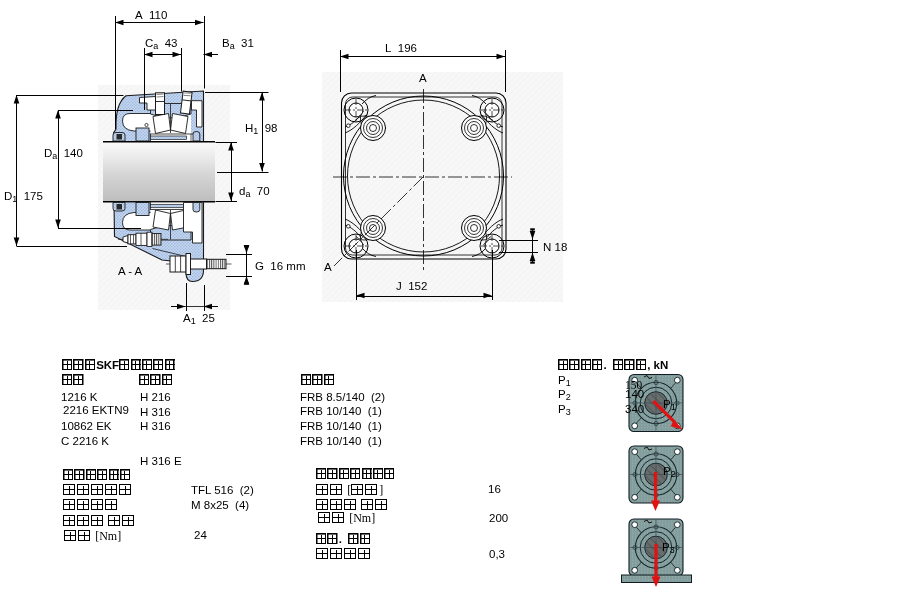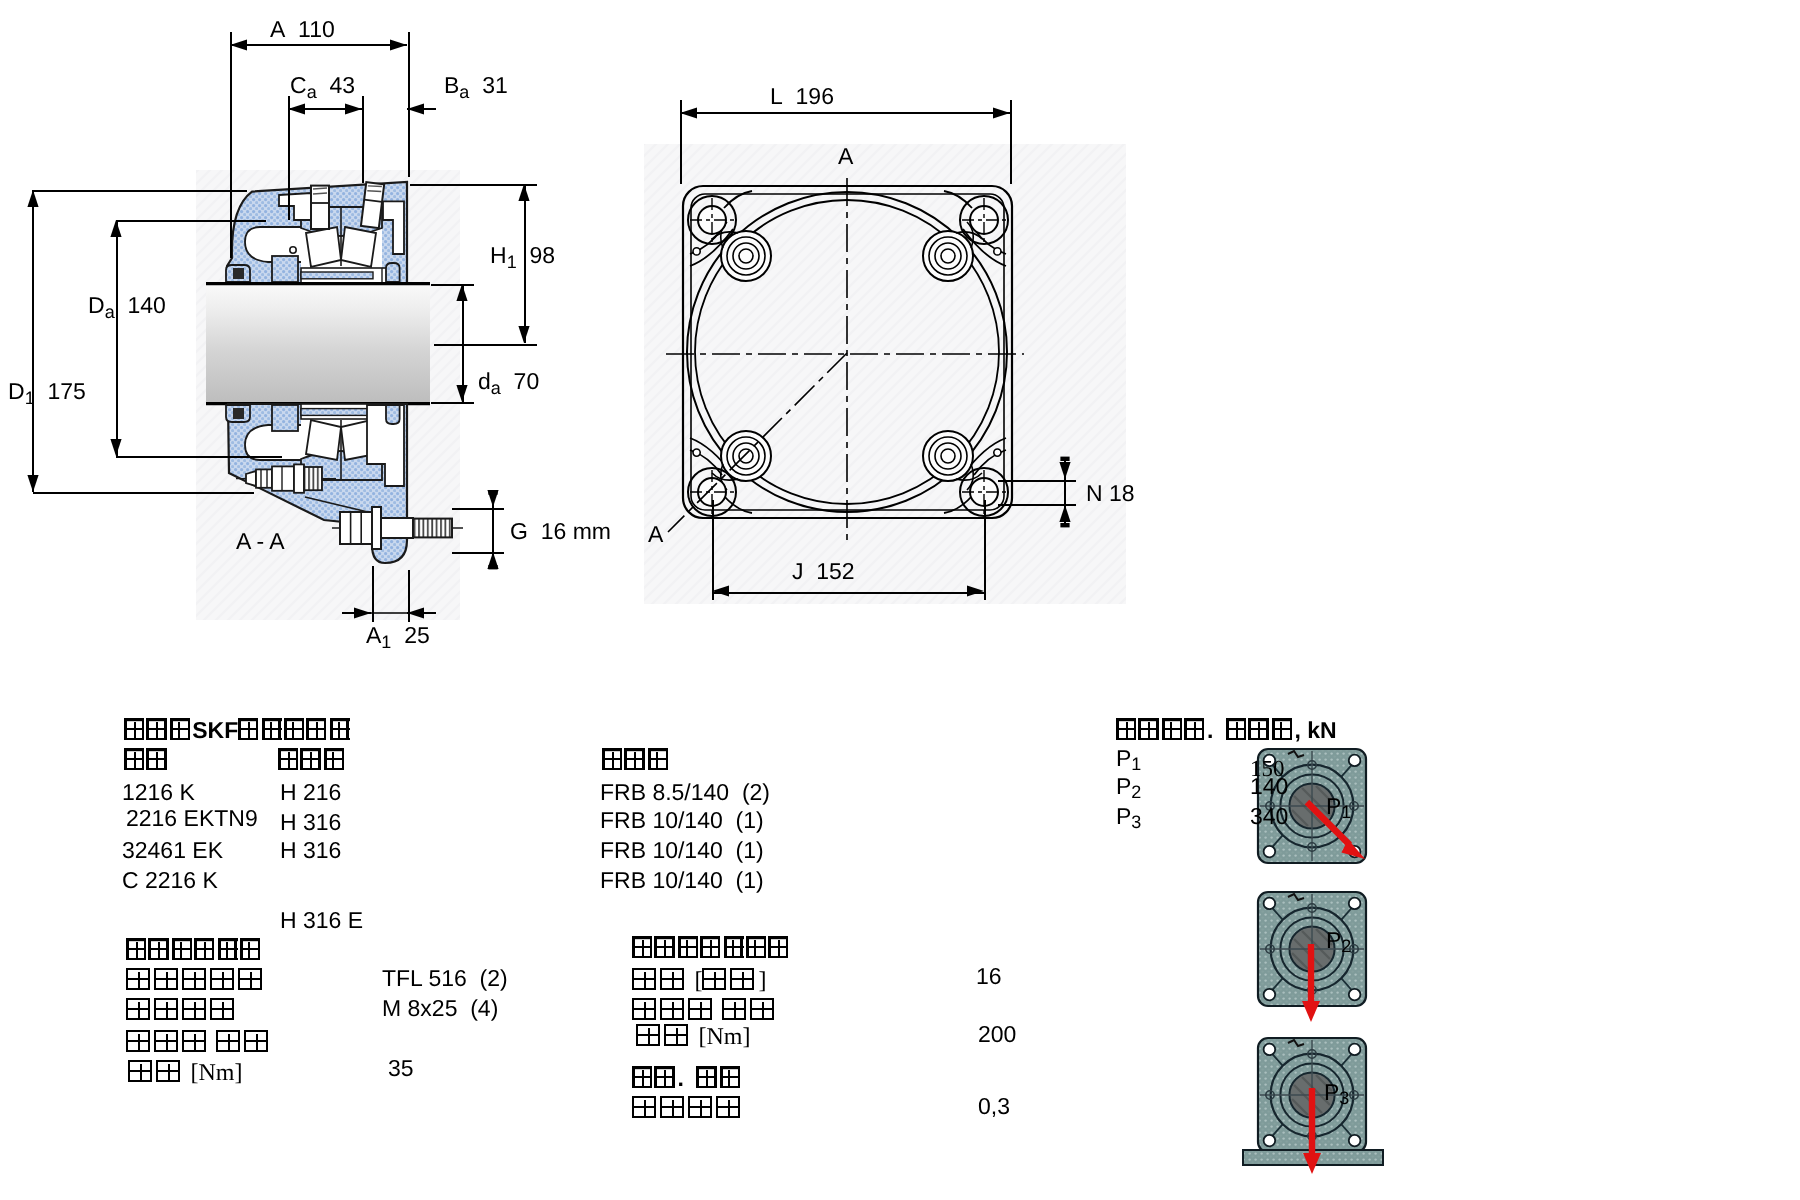--- a/index.html
+++ b/index.html
@@ -434,21 +434,21 @@
 <div class="t b" style="left:14px;top:359px;"><span class="cb"></span><span class="cb"></span><span class="cb"></span>SKF<span class="cb"></span><span class="cb"></span><span class="cb"></span><span class="cb"></span><span class="cb"></span></div>
 
 <div class="t b" style="left:14px;top:374px;"><span class="cb"></span><span class="cb"></span></div>
 
 <div class="t b" style="left:91px;top:374px;"><span class="cb"></span><span class="cb"></span><span class="cb"></span></div>
 
 <div class="t b" style="left:253px;top:374px;"><span class="cb"></span><span class="cb"></span><span class="cb"></span></div>
 
 <div class="t" style="left:13px;top:391px;text-align:right;">1216 K</div>
 <div class="t" style="left:15px;top:404px;">2216 EKTN9</div>
-<div class="t" style="left:13px;top:420px;">32461 EK</div>
+<div class="t" style="left:13px;top:420px;">10862 EK</div>
 <div class="t" style="left:13px;top:435px;">C 2216 K</div>
 
 <div class="t" style="left:92px;top:391px;">H 216</div>
 <div class="t" style="left:92px;top:406px;">H 316</div>
 <div class="t" style="left:92px;top:420px;">H 316</div>
 <div class="t" style="left:92px;top:435px;margin-top:20px;">H 316 E</div>
 
 <div class="t" style="left:252px;top:391px;">FRB 8.5/140&nbsp;&nbsp;(2)</div>
 <div class="t" style="left:252px;top:405px;">FRB 10/140&nbsp;&nbsp;(1)</div>
 <div class="t" style="left:252px;top:420px;">FRB 10/140&nbsp;&nbsp;(1)</div>
@@ -458,21 +458,21 @@
 
 <div class="t" style="left:15px;top:484px;"><span class="c"></span><span class="c"></span><span class="c"></span><span class="c"></span><span class="c"></span></div>
 <div class="t" style="left:143px;top:484px;">TFL 516&nbsp;&nbsp;(2)</div>
 
 <div class="t" style="left:15px;top:499px;"><span class="c"></span><span class="c"></span><span class="c"></span><span class="c"></span></div>
 <div class="t" style="left:143px;top:499px;text-align:center;">M 8x25&nbsp;&nbsp;(4)</div>
 
 <div class="t" style="left:15px;top:515px;"><span class="c"></span><span class="c"></span><span class="c"></span> <span class="c"></span><span class="c"></span></div>
 
 <div class="t" style="left:16px;top:530px;"><span class="c"></span><span class="c"></span> <span class="srf">[Nm]</span></div>
-<div class="t" style="left:146px;top:529px;">35</div>
+<div class="t" style="left:146px;top:529px;">24</div>
 
 <div class="t b" style="left:268px;top:468px;"><span class="cb"></span><span class="cb"></span><span class="cb"></span><span class="cb"></span><span class="cb"></span><span class="cb"></span><span class="cb"></span></div>
 
 <div class="t" style="left:268px;top:484px;"><span class="c"></span><span class="c"></span> <span class="srf">[</span><span class="c"></span><span class="c"></span><span class="srf">]</span></div>
 <div class="t" style="left:440px;top:483px;">16</div>
 
 <div class="t" style="left:268px;top:499px;"><span class="c"></span><span class="c"></span><span class="c"></span> <span class="c"></span><span class="c"></span></div>
 
 <div class="t" style="left:270px;top:512px;"><span class="c"></span><span class="c"></span> <span class="srf">[Nm]</span></div>
 <div class="t" style="left:441px;top:512px;">200</div>

